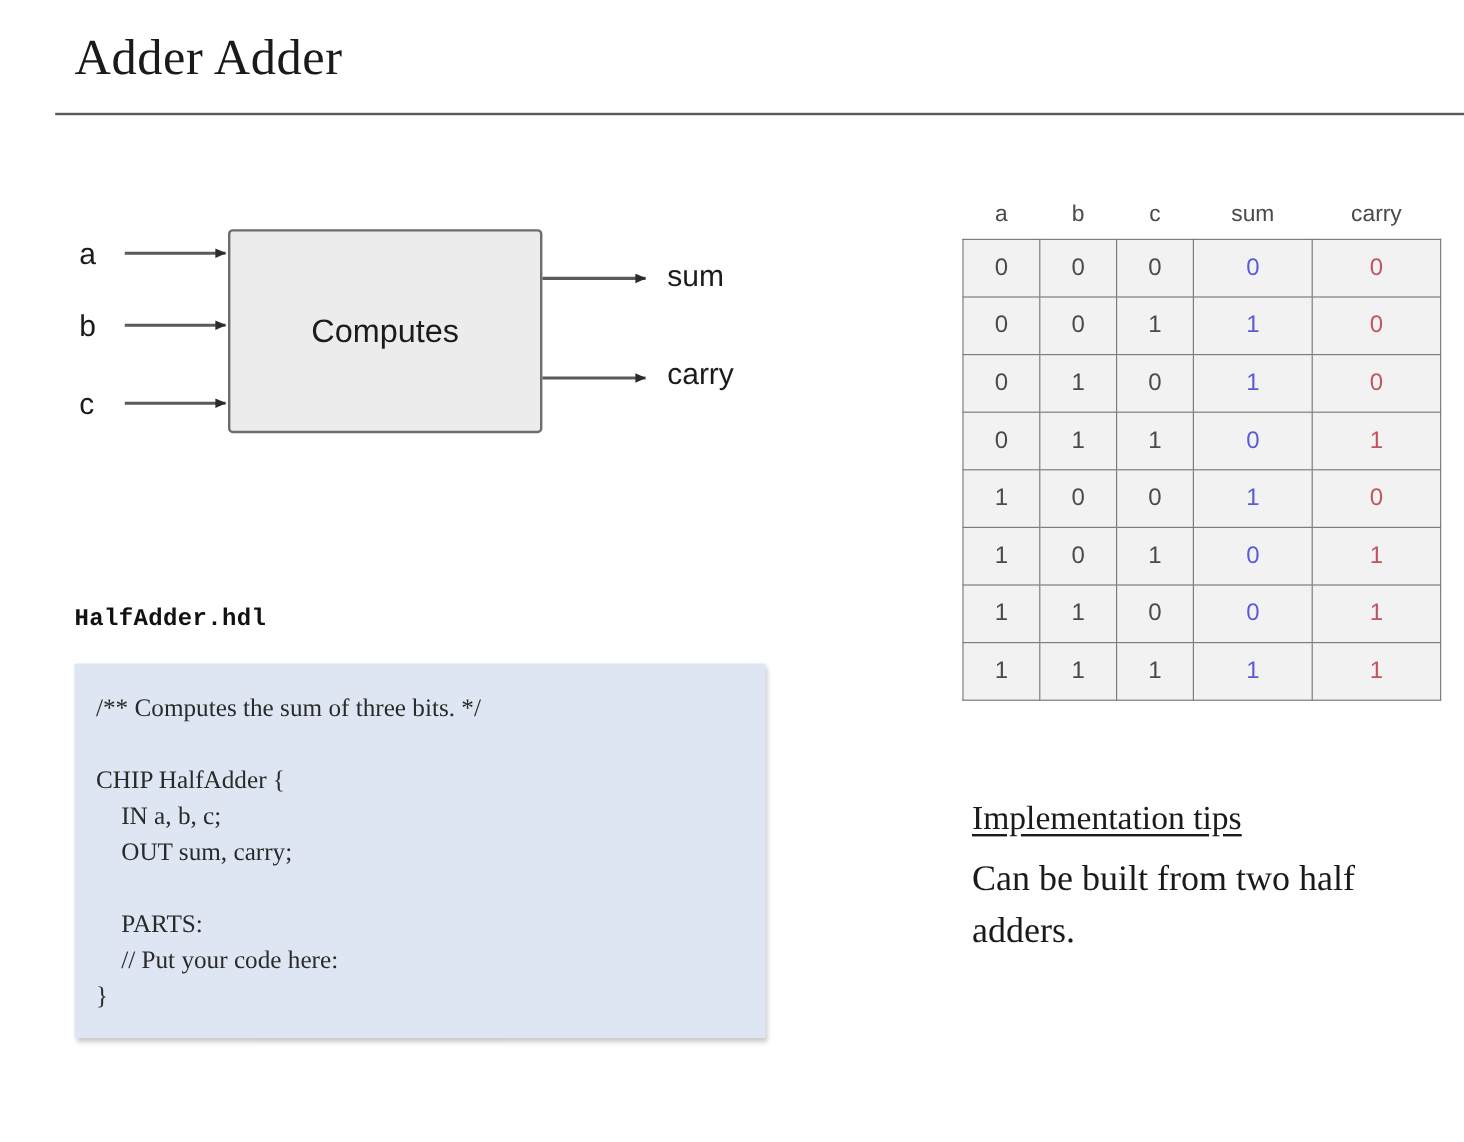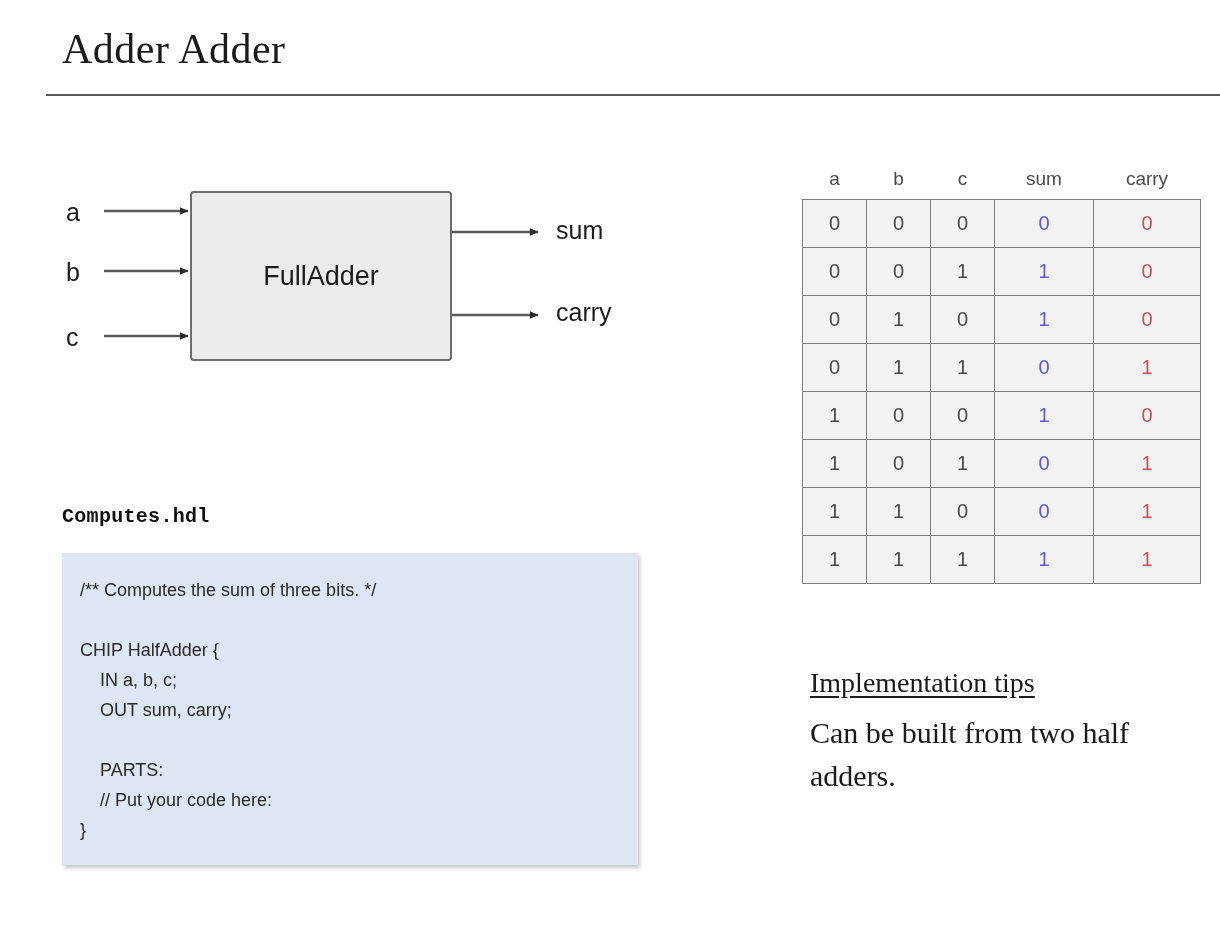--- a/index.html
+++ b/index.html
@@ -104,22 +104,22 @@
     top: 553px;
     width: 576px;
     height: 312px;
     background: #dde6f2;
     box-sizing: border-box;
     padding: 22px 0 0 18px;
     box-shadow: 2px 3px 4px rgba(0,0,0,0.22);
   }
   #code-text {
     margin: 0;
-    font-family: Liberation Sans, sans-serif;
-    font-size: 18px;
+    font-family: Liberation Serif, serif;
+    font-size: 21px;
     line-height: 30px;
     color: #2a2a2a;
     white-space: pre;
   }
 
   
   #truth-table-wrap {
     position: absolute;
     left: 802px;
     top: 168px;
@@ -195,28 +195,28 @@
 
     <line x1="452" y1="62" x2="538" y2="62" stroke="#5a5a5a" stroke-width="2.6" marker-end="url(#arrowhead)"></line>
     <line x1="452" y1="145" x2="538" y2="145" stroke="#5a5a5a" stroke-width="2.6" marker-end="url(#arrowhead)"></line>
   </svg>
 
   <div class="io-label" id="label-a">a</div>
   <div class="io-label" id="label-b">b</div>
   <div class="io-label" id="label-c">c</div>
 
   <div id="chip-box">
-    <span id="chip-name">FullAdder</span>
+    <span id="chip-name">Computes</span>
   </div>
 
   <div class="io-label" id="label-sum">sum</div>
   <div class="io-label" id="label-carry">carry</div>
 </div>
 
-<div id="hdl-filename">Computes.hdl</div>
+<div id="hdl-filename">HalfAdder.hdl</div>
 <div id="code-panel">
   <pre id="code-text">/** Computes the sum of three bits. */
 
 CHIP HalfAdder {
     IN a, b, c;
     OUT sum, carry;
 
     PARTS:
     // Put your code here:
 }</pre>

